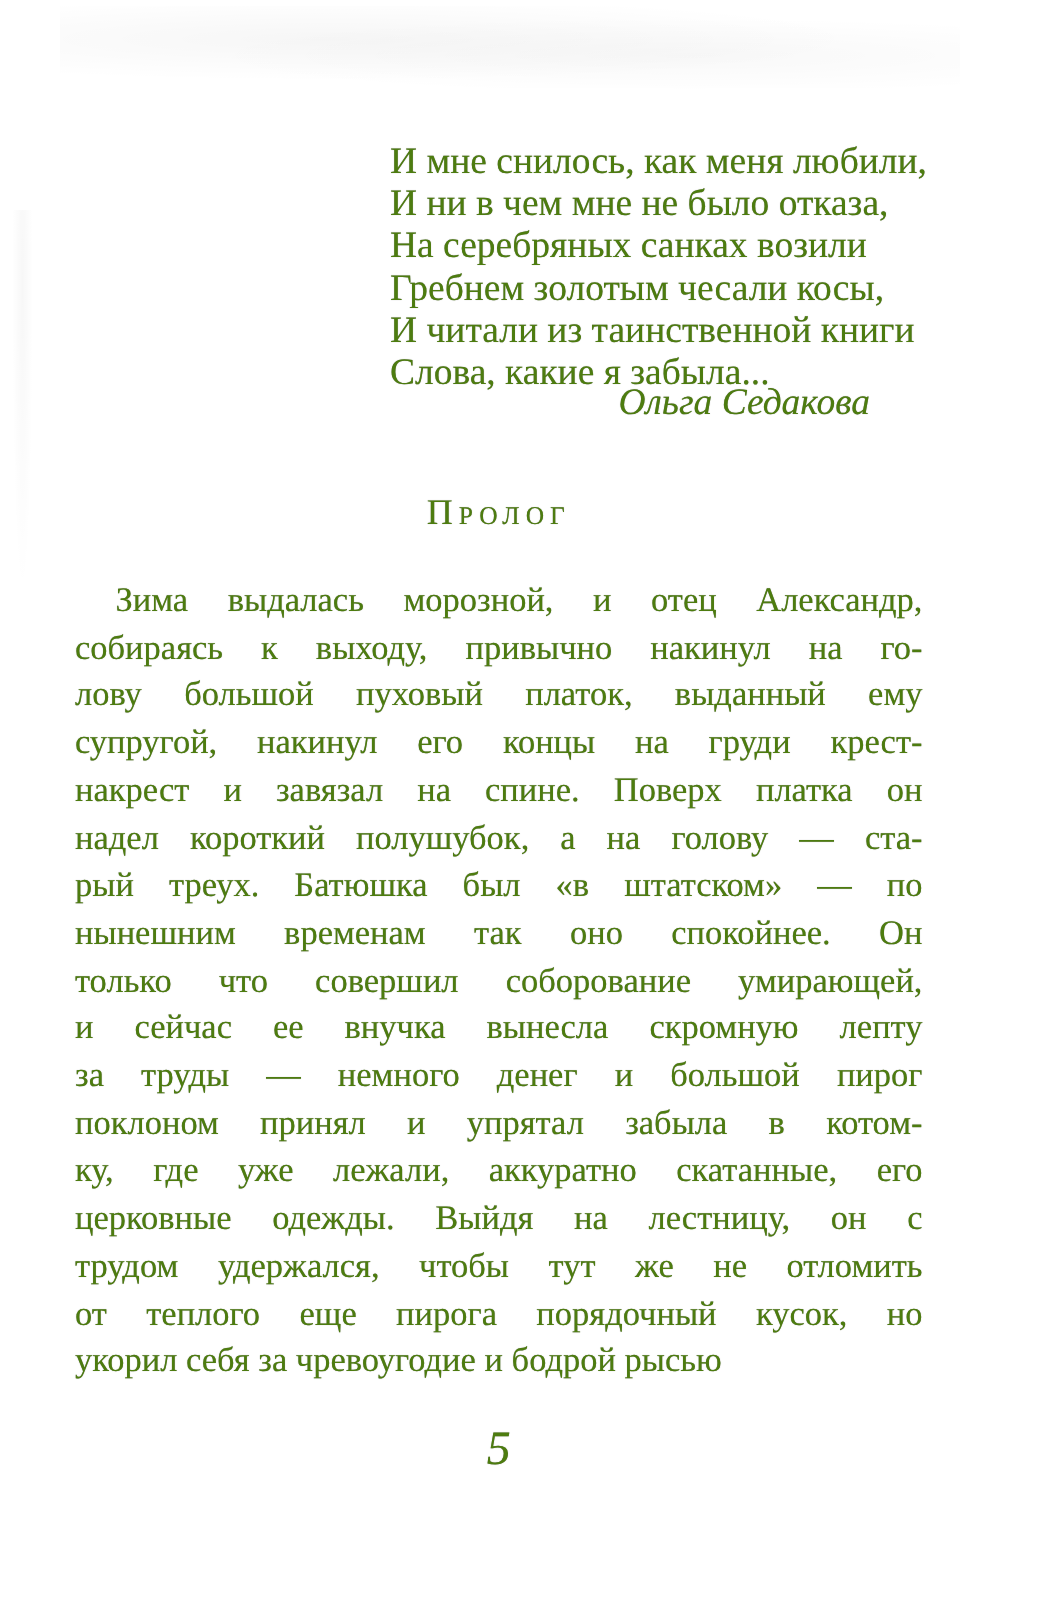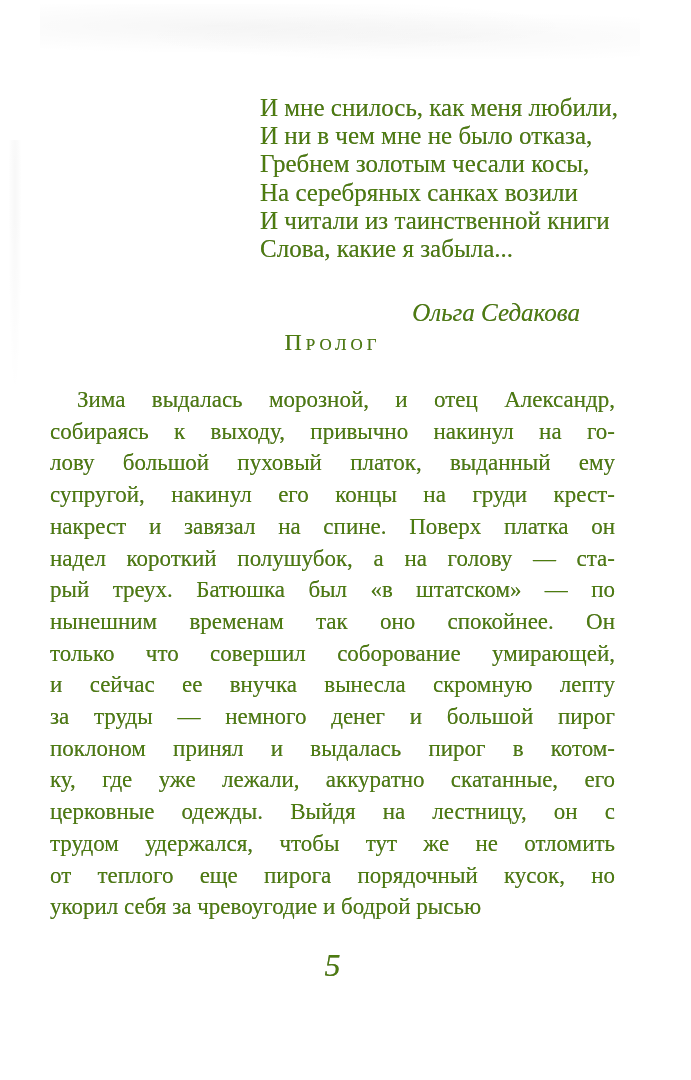--- a/index.html
+++ b/index.html
@@ -32,21 +32,21 @@
 
   .epigraph {
     position:absolute; left:260px; top:94px; width:330px;
     font-size:25px; line-height:28.2px;
     white-space:nowrap;
   }
 
   .epigraph-attribution {
     position:absolute; left:260px; top:255px; width:320px;
     text-align:right; font-style:italic;
-    font-size:25px; line-height:28px;margin-top:44px;
+    font-size:25px; line-height:28px;
   }
 
   .chapter-heading {
     position:absolute; left:50px; top:324px; width:565px;
     text-align:center;
     font-variant:small-caps;
     font-size:24px; line-height:36px;
     letter-spacing:4px;
   }
 
@@ -73,43 +73,43 @@
 <body>
 
 <div class="page">
 
   <div class="scan-artifact-top"></div>
   <div class="scan-artifact-side"></div>
 
   <div class="epigraph">
     <div class="epigraph-line">И мне снилось, как меня любили,</div>
     <div class="epigraph-line">И ни в чем мне не было отказа,</div>
+    <div class="epigraph-line">На серебряных санках возили</div>
     <div class="epigraph-line">Гребнем золотым чесали косы,</div>
-    <div class="epigraph-line">На серебряных санках возили</div>
     <div class="epigraph-line">И читали из таинственной книги</div>
     <div class="epigraph-line">Слова, какие я забыла...</div>
   </div>
 
   <div class="epigraph-attribution">Ольга Седакова</div>
 
   <div class="chapter-heading">Пролог</div>
 
   <div class="body-text">
     <div class="body-line first-line">Зима выдалась морозной, и отец Александр,</div>
     <div class="body-line">собираясь к выходу, привычно накинул на го-</div>
     <div class="body-line">лову большой пуховый платок, выданный ему</div>
     <div class="body-line">супругой, накинул его концы на груди крест-</div>
     <div class="body-line">накрест и завязал на спине. Поверх платка он</div>
     <div class="body-line">надел короткий полушубок, а на голову — ста-</div>
     <div class="body-line">рый треух. Батюшка был «в штатском» — по</div>
     <div class="body-line">нынешним временам так оно спокойнее. Он</div>
     <div class="body-line">только что совершил соборование умирающей,</div>
     <div class="body-line">и сейчас ее внучка вынесла скромную лепту</div>
     <div class="body-line">за труды — немного денег и большой пирог</div>
-    <div class="body-line">поклоном принял и выдалась пирог в котом-</div>
+    <div class="body-line">поклоном принял и упрятал забыла в котом-</div>
     <div class="body-line">ку, где уже лежали, аккуратно скатанные, его</div>
     <div class="body-line">церковные одежды. Выйдя на лестницу, он с</div>
     <div class="body-line">трудом удержался, чтобы тут же не отломить</div>
     <div class="body-line">от теплого еще пирога порядочный кусок, но</div>
     <div class="body-line last-line">укорил себя за чревоугодие и бодрой рысью</div>
   </div>
 
   <div class="page-number">5</div>
 
 </div>

